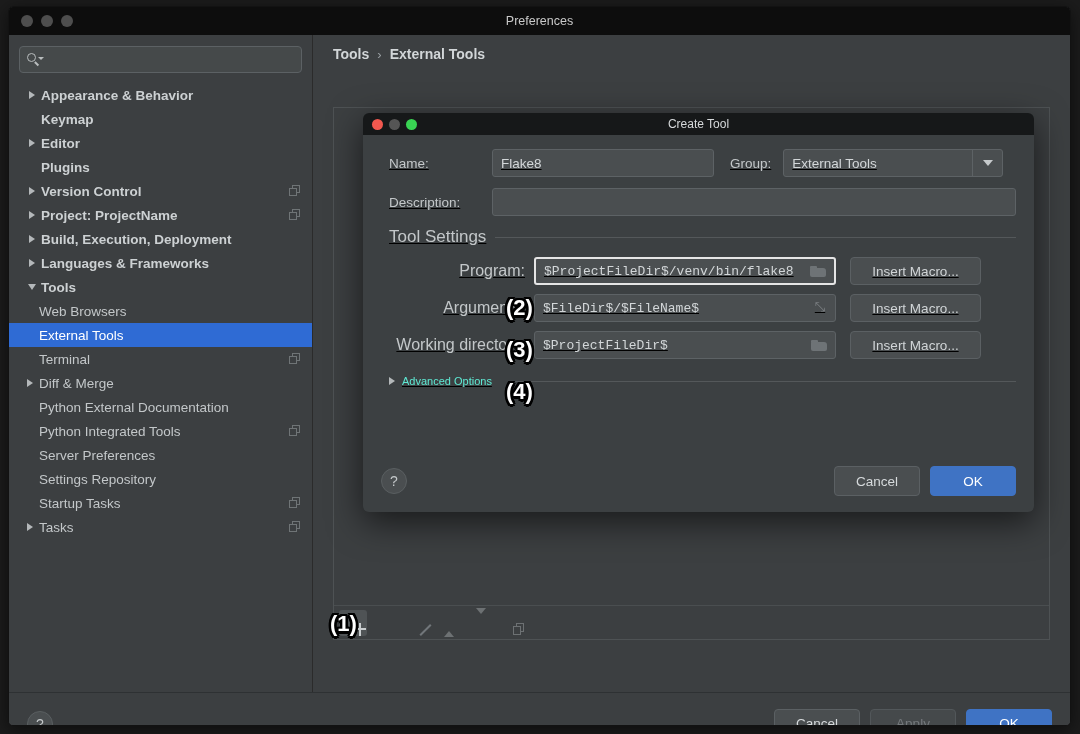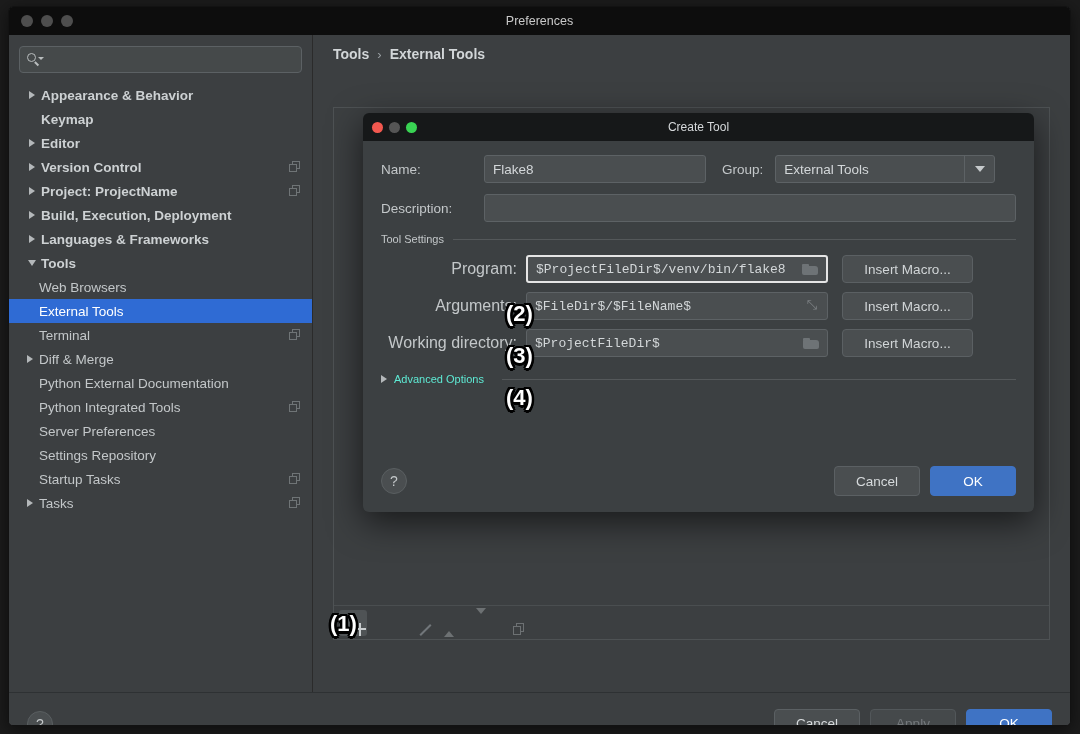--- a/index.html
+++ b/index.html
@@ -211,31 +211,31 @@
   #modal {
     position: absolute;
     left: 354px; top: 106px;
     width: 671px; height: 399px;
     background: #3c4042;
     border-radius: 6px;
     box-shadow: 0 10px 34px rgba(0,0,0,.6);
     overflow: hidden;
   }
   #modal-title {
-    height: 28px; background: #161819;
+    height: 22px; background: #161819;
     display: flex; align-items: center;
     position: relative;
   }
   #modal-title .traffic { gap: 6px; padding-left: 9px; }
   #modal-title .tl { width: 11px; height: 11px; }
   #modal-title-text {
     position: absolute; left: 0; right: 0; text-align: center;
     font-size: 12px; color: #d6d9db;
   }
-  #modal-content { padding: 14px 18px 0 18px; position: relative; }
+  #modal-content { padding: 14px 18px 0 26px; position: relative; text-decoration: underline; }
 
   .row { display: flex; align-items: center; margin-bottom: 11px; }
   .flabel { font-size: 13.5px; color: #c3c7c9; }
   .tfield {
     height: 28px;
     background: #4a4e50;
     border: 1px solid #5d6265;
     border-radius: 3px;
     display: flex; align-items: center;
     padding: 0 8px;
@@ -276,21 +276,21 @@
     width: 7px; height: 3px; background: #6e7376; border-radius: 1px;
   }
   .expand {
     flex: 0 0 14px; width: 14px; height: 14px;
     color: #7d8184; font-size: 13px; line-height: 14px; text-align: center;
   }
 
   
   .groupbox { margin-top: 6px; position: relative; }
   .gbhead { display: flex; align-items: center; margin-bottom: 10px; }
-  .gbhead .gt { font-size: 11px; color: #c3c7c9; margin-right: 9px; white-space: nowrap; }
+  .gbhead .gt { font-size: 17px; color: #c3c7c9; margin-right: 9px; white-space: nowrap; }
   .gbhead .gl { flex: 1; height: 1px; background: #54585a; }
 
   .srow { display: flex; align-items: center; margin-bottom: 9px; }
   .srow .slabel {
     width: 145px; flex: 0 0 145px;
     text-align: right; padding-right: 9px;
     font-size: 16px; color: #c3c7c9;
     white-space: nowrap; overflow: hidden;
   }
   .srow .sfield { width: 302px; flex: 0 0 302px; }
@@ -367,20 +367,24 @@
           </div>
           <div class="node lvl0 bold">
             <span class="arrow none"></span>
             <span class="lbl">Keymap</span>
           </div>
           <div class="node lvl0 bold">
             <span class="arrow right">
               <i></i>
             </span>
             <span class="lbl">Editor</span>
+          </div>
+          <div class="node lvl0 bold">
+            <span class="arrow none"></span>
+            <span class="lbl">Plugins</span>
           </div>
           <div class="node lvl0 bold">
             <span class="arrow right">
               <i></i>
             </span>
             <span class="lbl">Version Control</span>
             <span class="copyico">
               <b></b>
               <s></s>
             </span>

